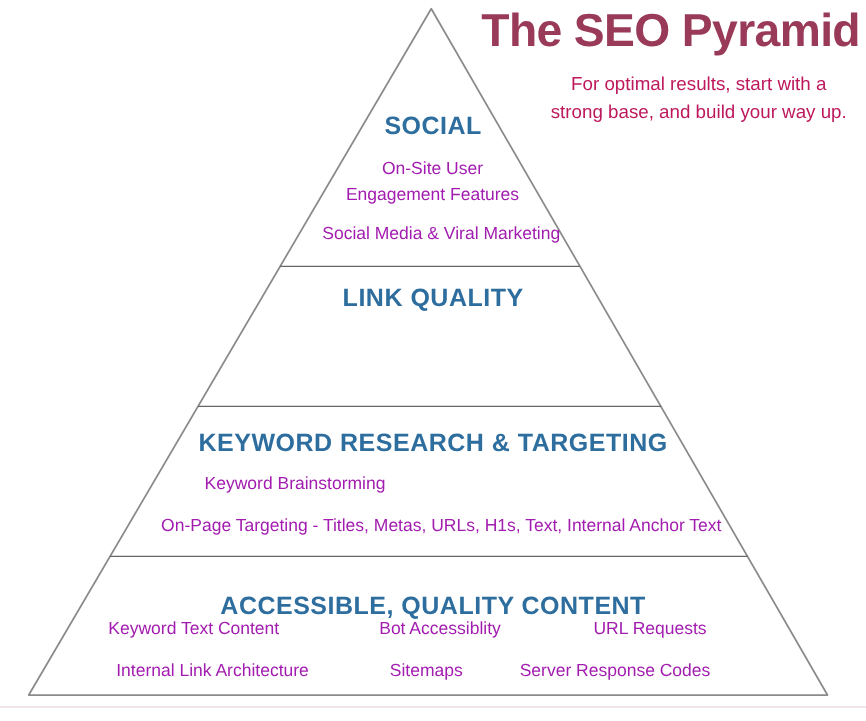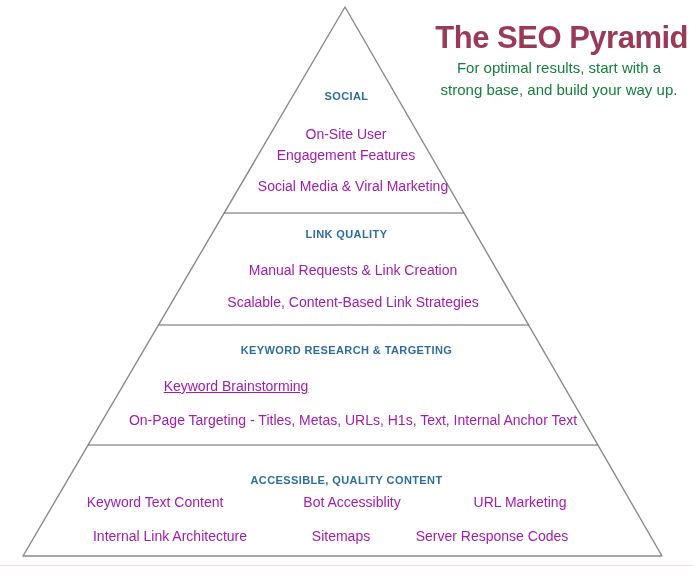--- a/index.html
+++ b/index.html
@@ -15,44 +15,44 @@
     font-family: "Liberation Sans", sans-serif;
     overflow: hidden;
   }
   .canvas svg {
     position: absolute;
     top: 0; left: 0;
   }
 
   .diagram-title {
     position: absolute;
-    top: 20px;
+    top: 4px;
     right: 5px;
-    font-size: 31px;
+    font-size: 37px;
     font-weight: bold;
     color: #993a59;
     letter-spacing: -0.5px;
     white-space: nowrap;
   }
   .subtitle-line {
     position: absolute;
     right: 0px;
     width: 268px;
     text-align: center;
     font-size: 15px;
-    color: #15803d;
+    color: #be185d;
   }
   .subtitle-1 { top: 59px; }
   .subtitle-2 { top: 81px; }
 
   .tier-heading {
     position: absolute;
     left: 0; right: 0;
     text-align: center;
-    font-size: 11px;
+    font-size: 20px;
     font-weight: bold;
     color: #2e6e9f;
     letter-spacing: 0.4px;
     white-space: nowrap;
   }
   .h-t1 { top: 90px; }
   .h-t2 { top: 228px; }
   .h-t3 { top: 344px; }
   .h-t4 { top: 458px; margin-top: 16px; }
 
@@ -102,28 +102,26 @@
   <div class="diagram-title">The SEO Pyramid</div>
 
   <div class="subtitle-line subtitle-1">For optimal results, start with a</div>
   <div class="subtitle-line subtitle-2">strong base, and build your way up.</div>
 
   <div class="tier-heading h-t1">SOCIAL</div>
   <div class="item item-wrap2">On-Site User Engagement Features</div>
   <div class="item item-center i-t1-b">Social Media &amp; Viral Marketing</div>
 
   <div class="tier-heading h-t2">LINK QUALITY</div>
-  <div class="item item-center i-t2-a">Manual Requests &amp; Link Creation</div>
-  <div class="item item-center i-t2-b">Scalable, Content-Based Link Strategies</div>
 
   <div class="tier-heading h-t3">KEYWORD RESEARCH &amp; TARGETING</div>
-  <div class="item item-point i-t3-row" style="left:236px;text-decoration:underline;">Keyword Brainstorming</div>
+  <div class="item item-point i-t3-row" style="left:236px;">Keyword Brainstorming</div>
   <div class="item item-center i-t3-c">On-Page Targeting - Titles, Metas, URLs, H1s, Text, Internal Anchor Text</div>
 
   <div class="tier-heading h-t4">ACCESSIBLE, QUALITY CONTENT</div>
   <div class="item item-point i-t4-row1" style="left:155px;">Keyword Text Content</div>
   <div class="item item-point i-t4-row1" style="left:352px;">Bot Accessiblity</div>
-  <div class="item item-point i-t4-row1" style="left:520px;">URL Marketing</div>
+  <div class="item item-point i-t4-row1" style="left:520px;">URL Requests</div>
   <div class="item item-point i-t4-row2" style="left:170px;">Internal Link Architecture</div>
   <div class="item item-point i-t4-row2" style="left:341px;">Sitemaps</div>
   <div class="item item-point i-t4-row2" style="left:492px;text-align:right;">Server Response Codes</div>
 
 </div>
 
 </body></html>

